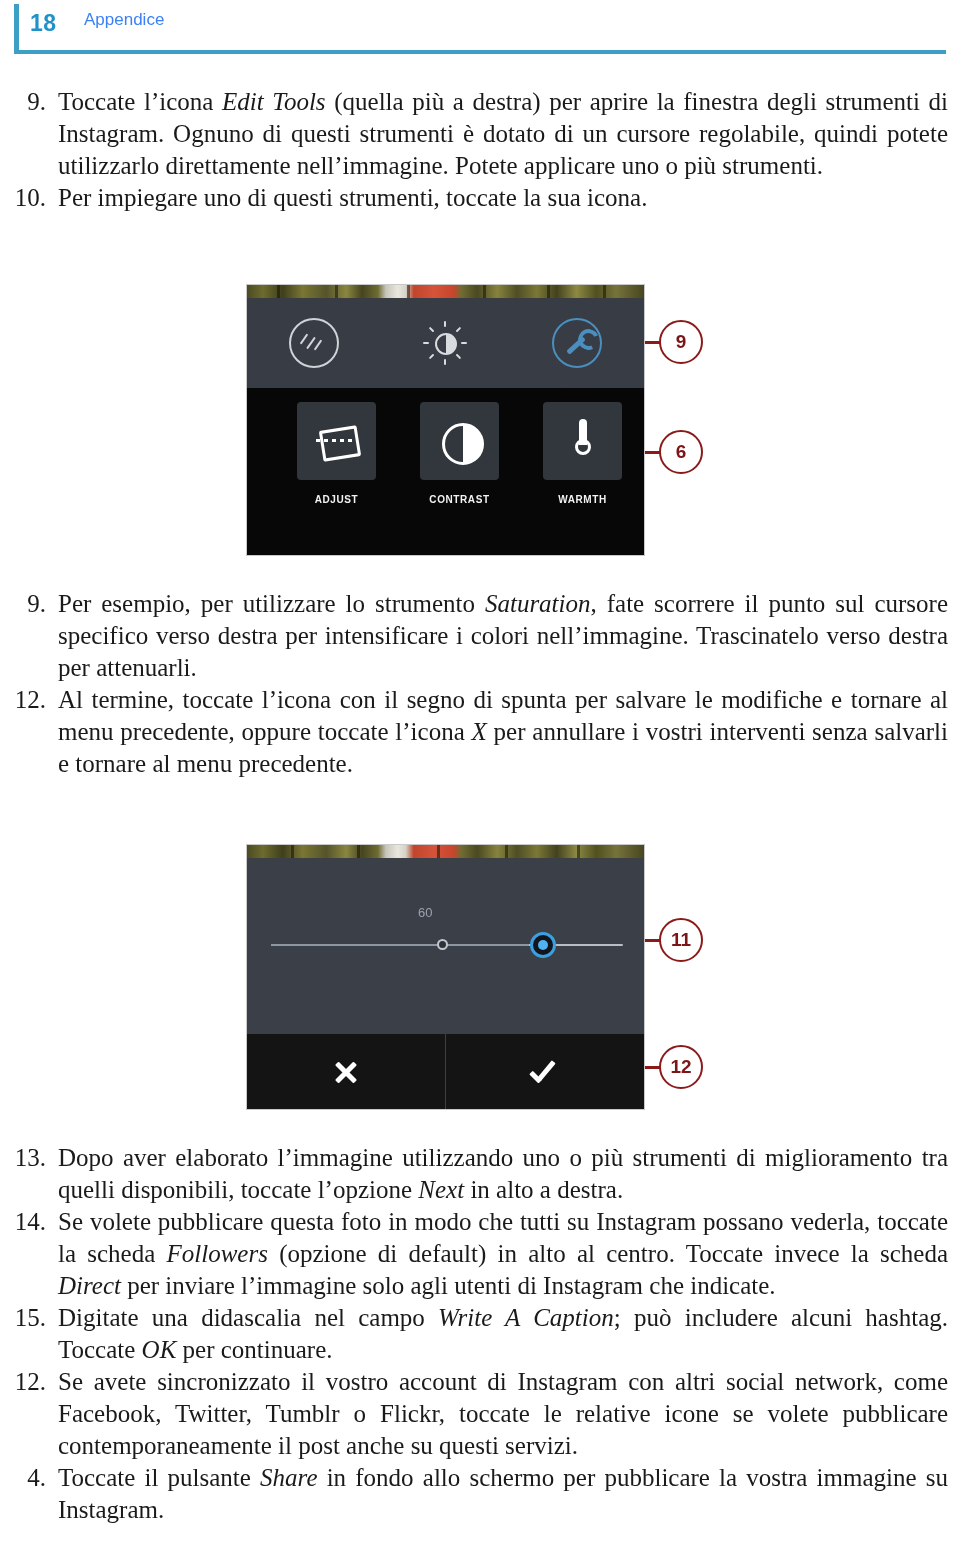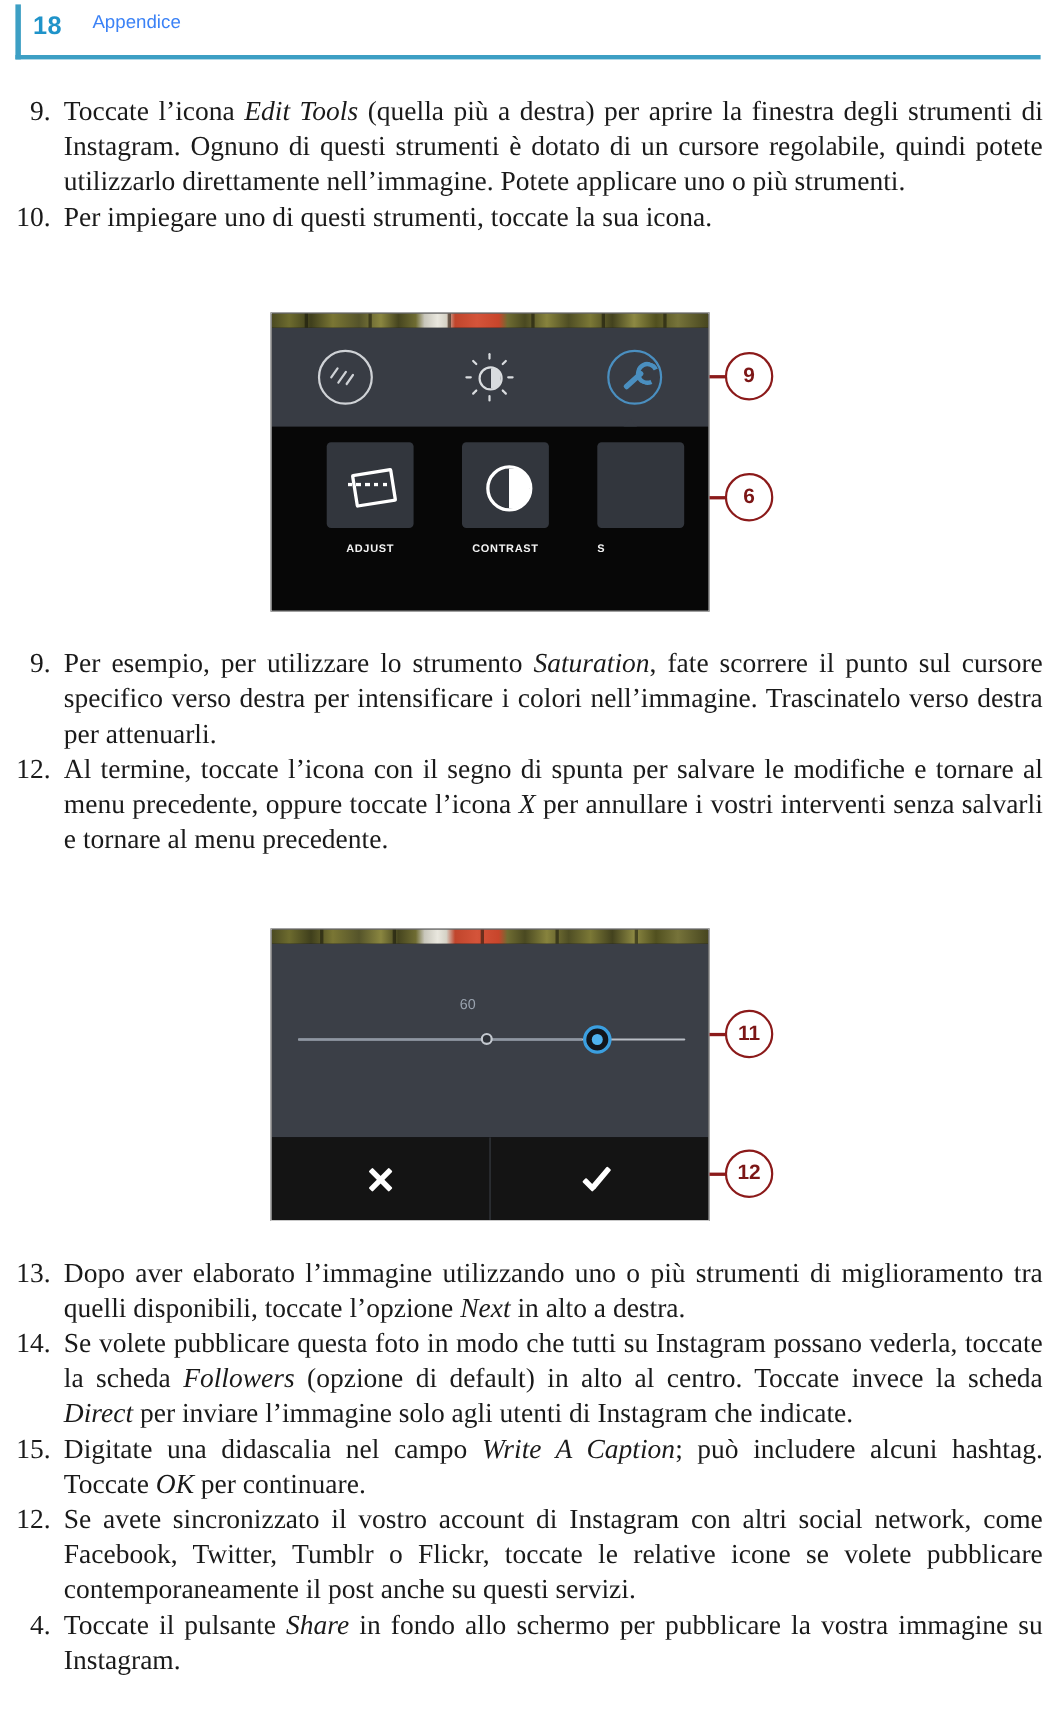--- a/index.html
+++ b/index.html
@@ -336,20 +336,29 @@
         <div class="tool-label">ADJUST</div>
       </div>
       <div class="tool">
         <div class="tool-tile">
           <div class="ic-contrast"></div>
         </div>
         <div class="tool-label">CONTRAST</div>
       </div>
       <div class="tool">
         <div class="tool-tile">
+          <div class="ic-temp">
+            <span class="stem"></span>
+              <span class="bulb"></span>
+          </div>
+        </div>
+        <div class="tool-label">WARMTH</div>
+      </div>
+      <div class="tool">
+        <div class="tool-tile">
           
         </div>
         <div class="tool-label clip">S</div>
       </div>
     </div>
   </div>
 </div>
 
 <div class="leader" style="left:645px; top:341px; width:42px;"></div>
 <div class="callout" style="left:659px; top:320px;">9</div>

